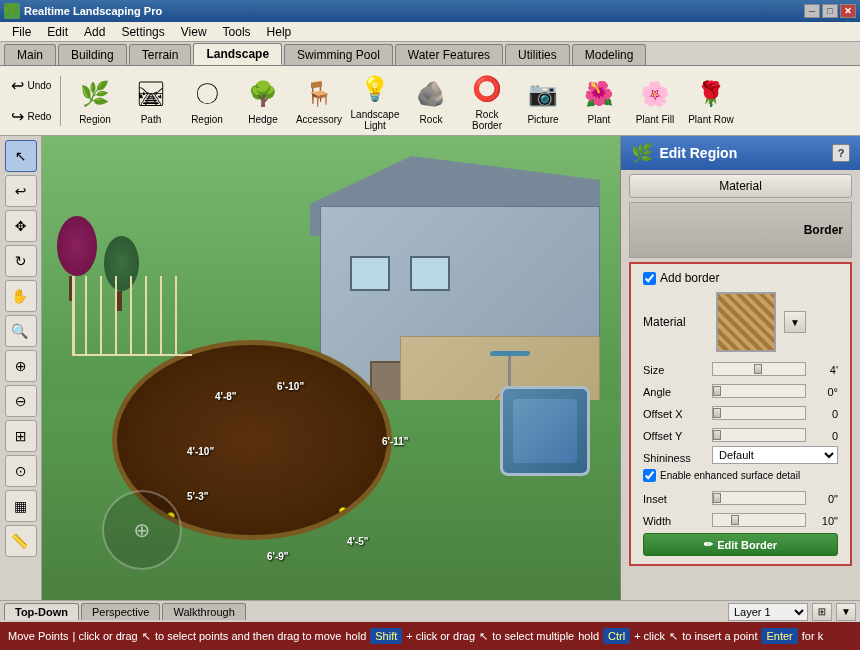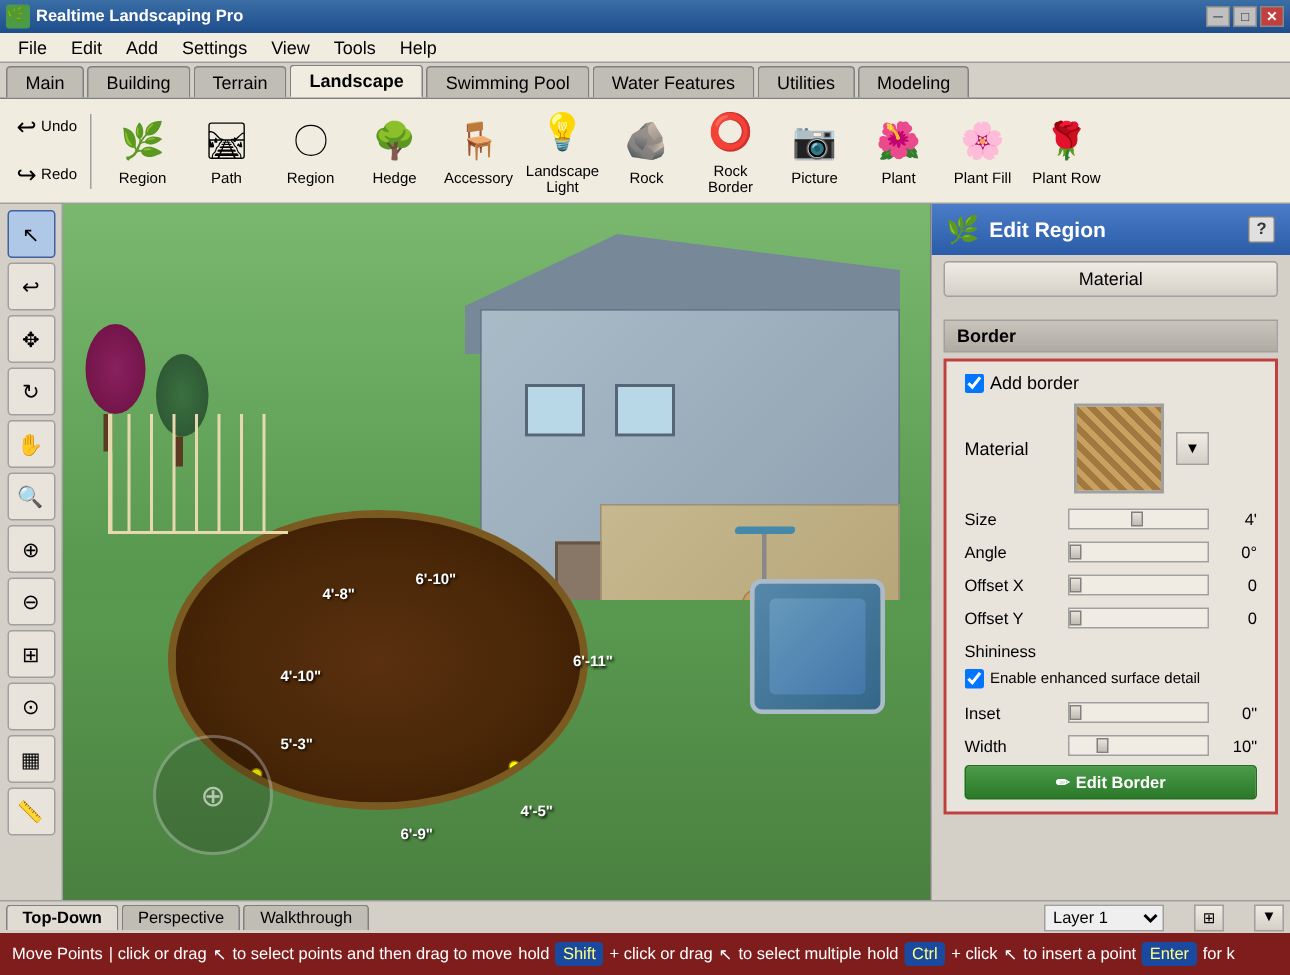--- a/index.html
+++ b/index.html
@@ -194,25 +194,25 @@
 
     
     .panel-section {
       margin: 4px 8px;
       padding: 4px;
       border: 2px solid #c04040;
       background: #e8e4dc;
     }
     .section-label {
       background: linear-gradient(to bottom, #c8c4bc, #b0acA4);
-      padding: 3px 8px;
+      padding: 20px 8px;
       font-weight: bold;
-      text-align: left;
-      border: 1px solid #a0a0a0;
-      margin: 15px 8px 4px;
+      text-align: right;
+      border: 1px solid #a0a0a0;
+      margin: 4px 8px 4px;
       font-size: 12px;
     }
     .checkbox-row {
       display: flex;
       align-items: center;
       gap: 4px;
       padding: 3px 8px;
     }
     .material-row {
       display: flex;
@@ -301,21 +301,21 @@
       cursor: pointer;
       border-radius: 3px 3px 0 0;
     }
     .view-tab.active { background: #e0dcd4; font-weight: bold; }
 
     
     .layer-area {
       margin-left: auto;
       display: flex;
       align-items: center;
-      gap: 20px;
+      gap: 4px;
     }
     .layer-select {
       width: 80px;
       font-size: 11px;
       padding: 1px;
       border: 1px solid #a0a0a0;
     }
     .layer-btn {
       width: 20px; height: 18px;
       background: linear-gradient(to bottom, #f0ece4, #d4d0c8);
@@ -602,20 +602,27 @@
       <div class="prop-row">
         <span class="prop-label">Offset Y</span>
         <div class="prop-slider">
           <div class="slider-thumb" style="left:0%;"></div>
         </div>
         <span class="prop-value">0</span>
       </div>
 
       <div class="prop-row">
         <span class="prop-label">Shininess</span>
+        <select class="prop-select">
+          <option>Default</option>
+          <option>None</option>
+          <option>Low</option>
+          <option>Medium</option>
+          <option>High</option>
+        </select>
       </div>
 
       <div class="checkbox-row">
         <input type="checkbox" checked="" style="">
         <span style="font-size:10px;">Enable enhanced surface detail</span>
       </div>
 
       <div class="prop-row">
         <span class="prop-label">Inset</span>
         <div class="prop-slider">

